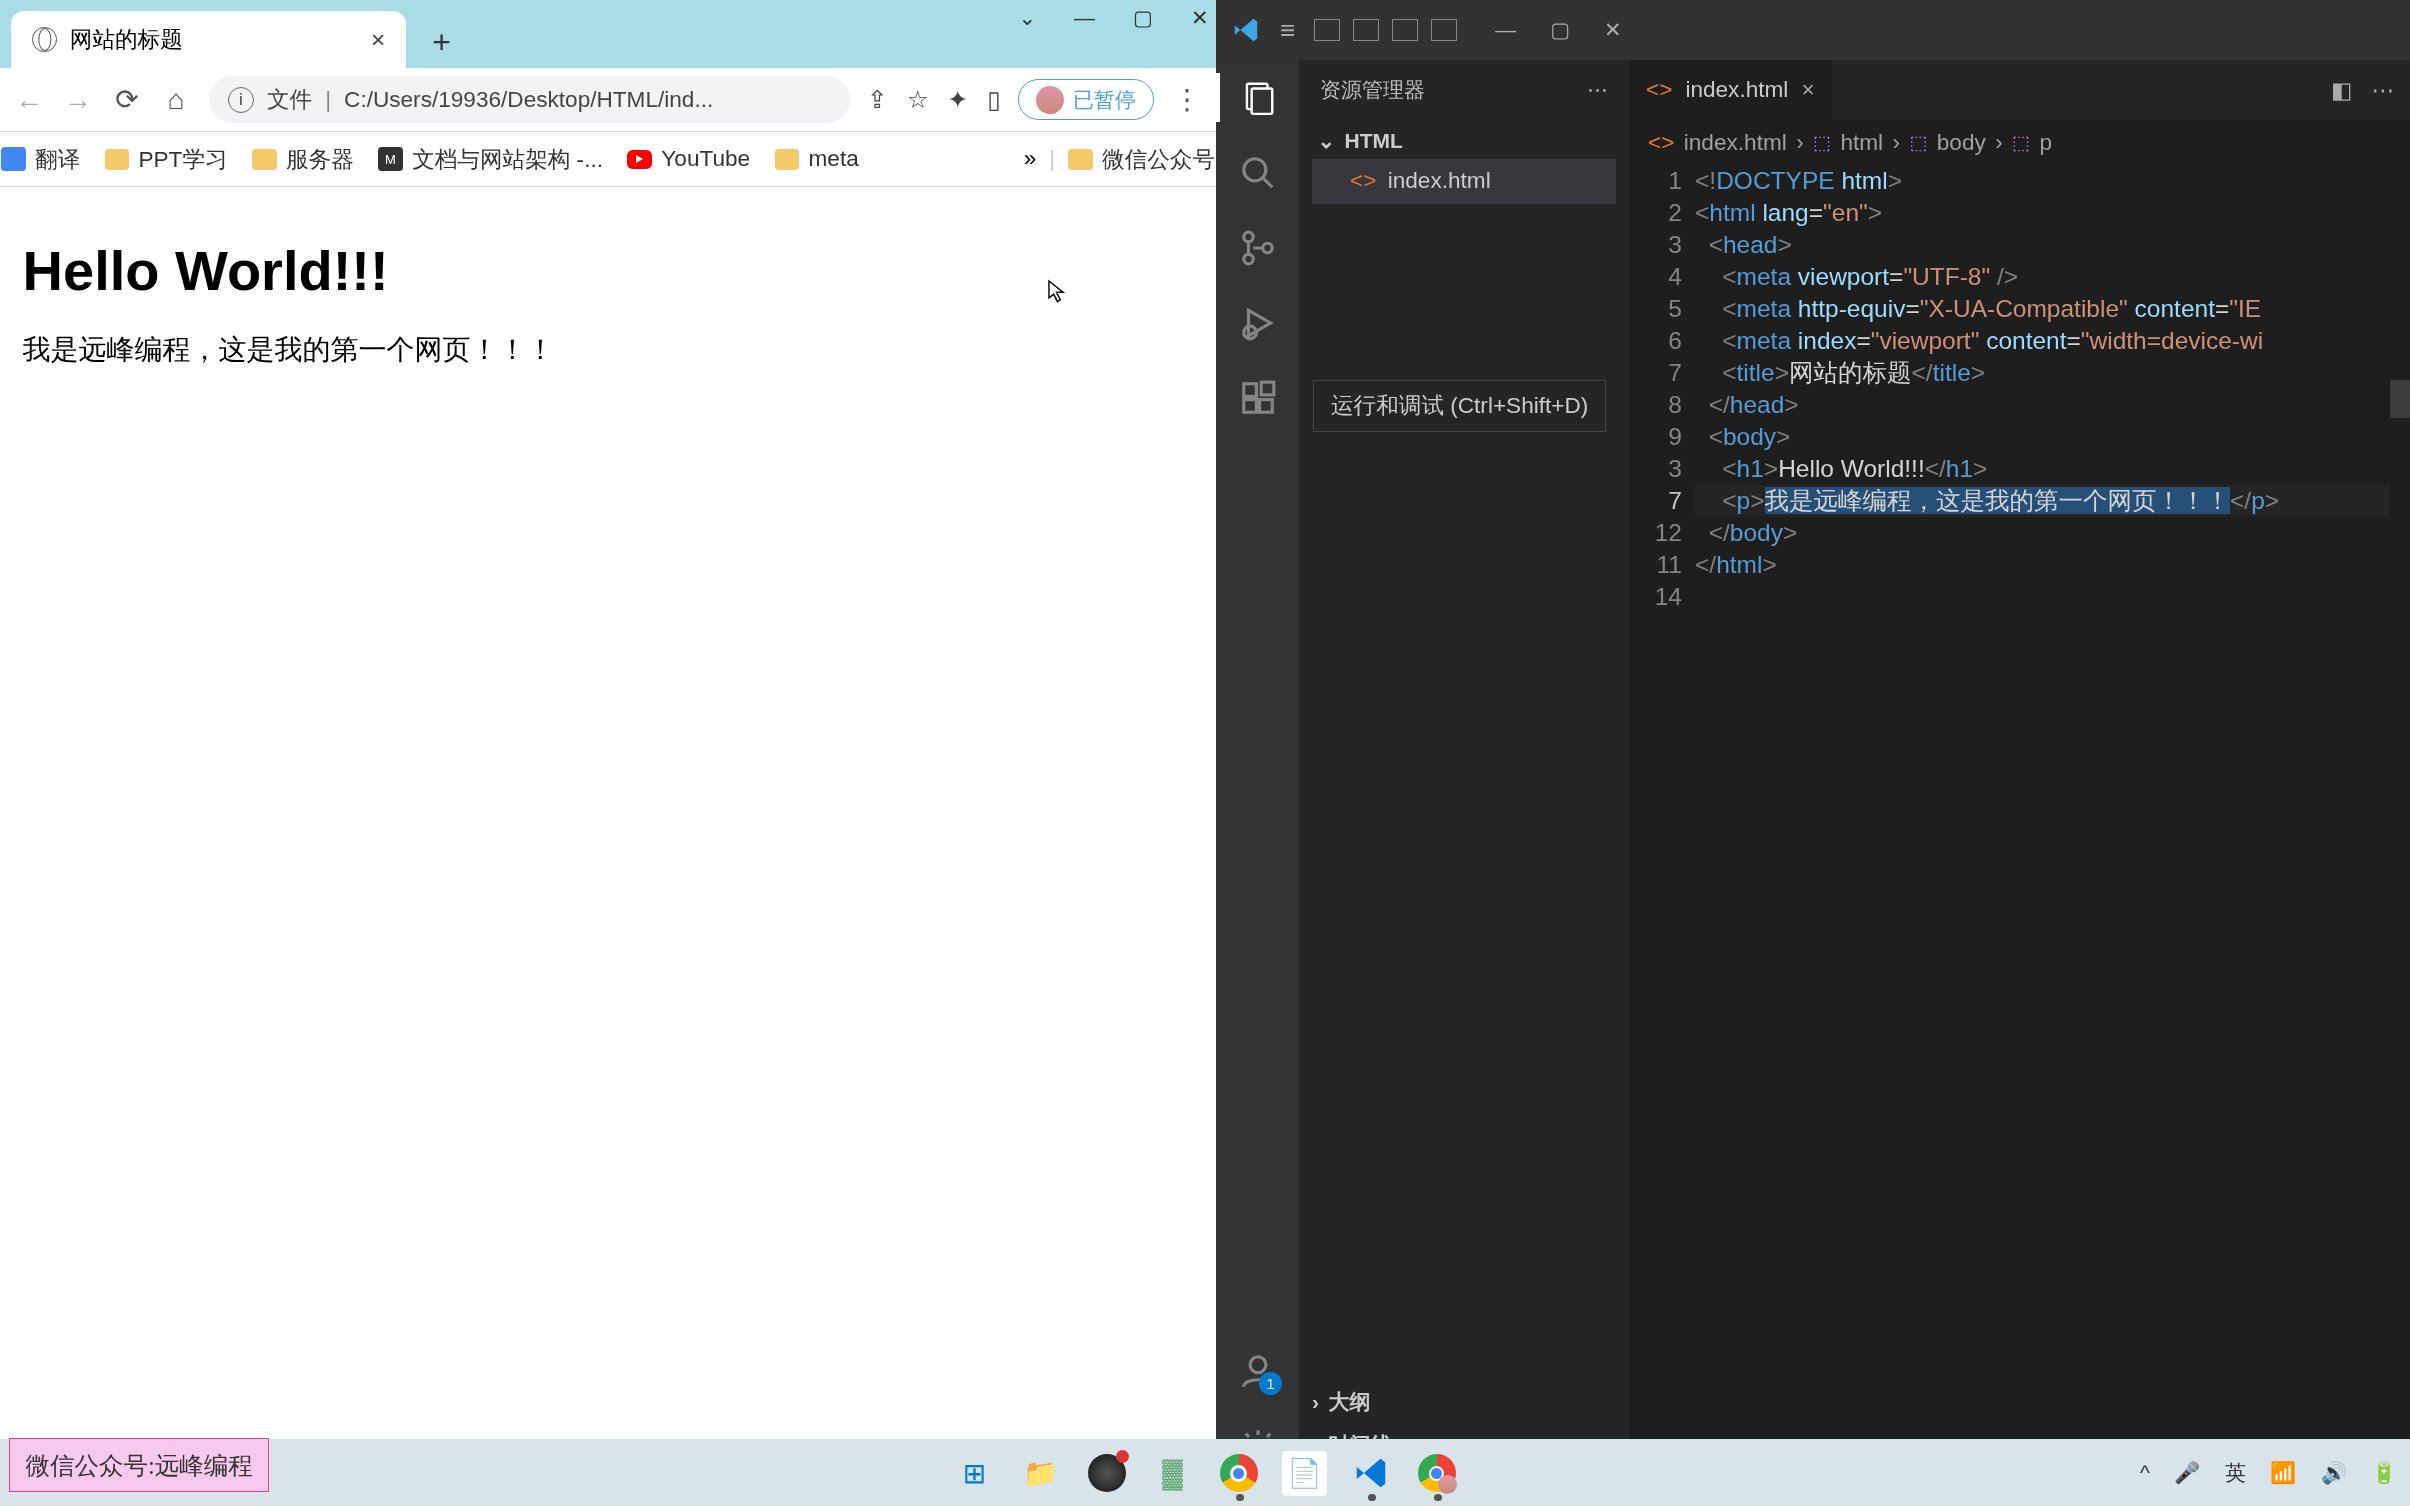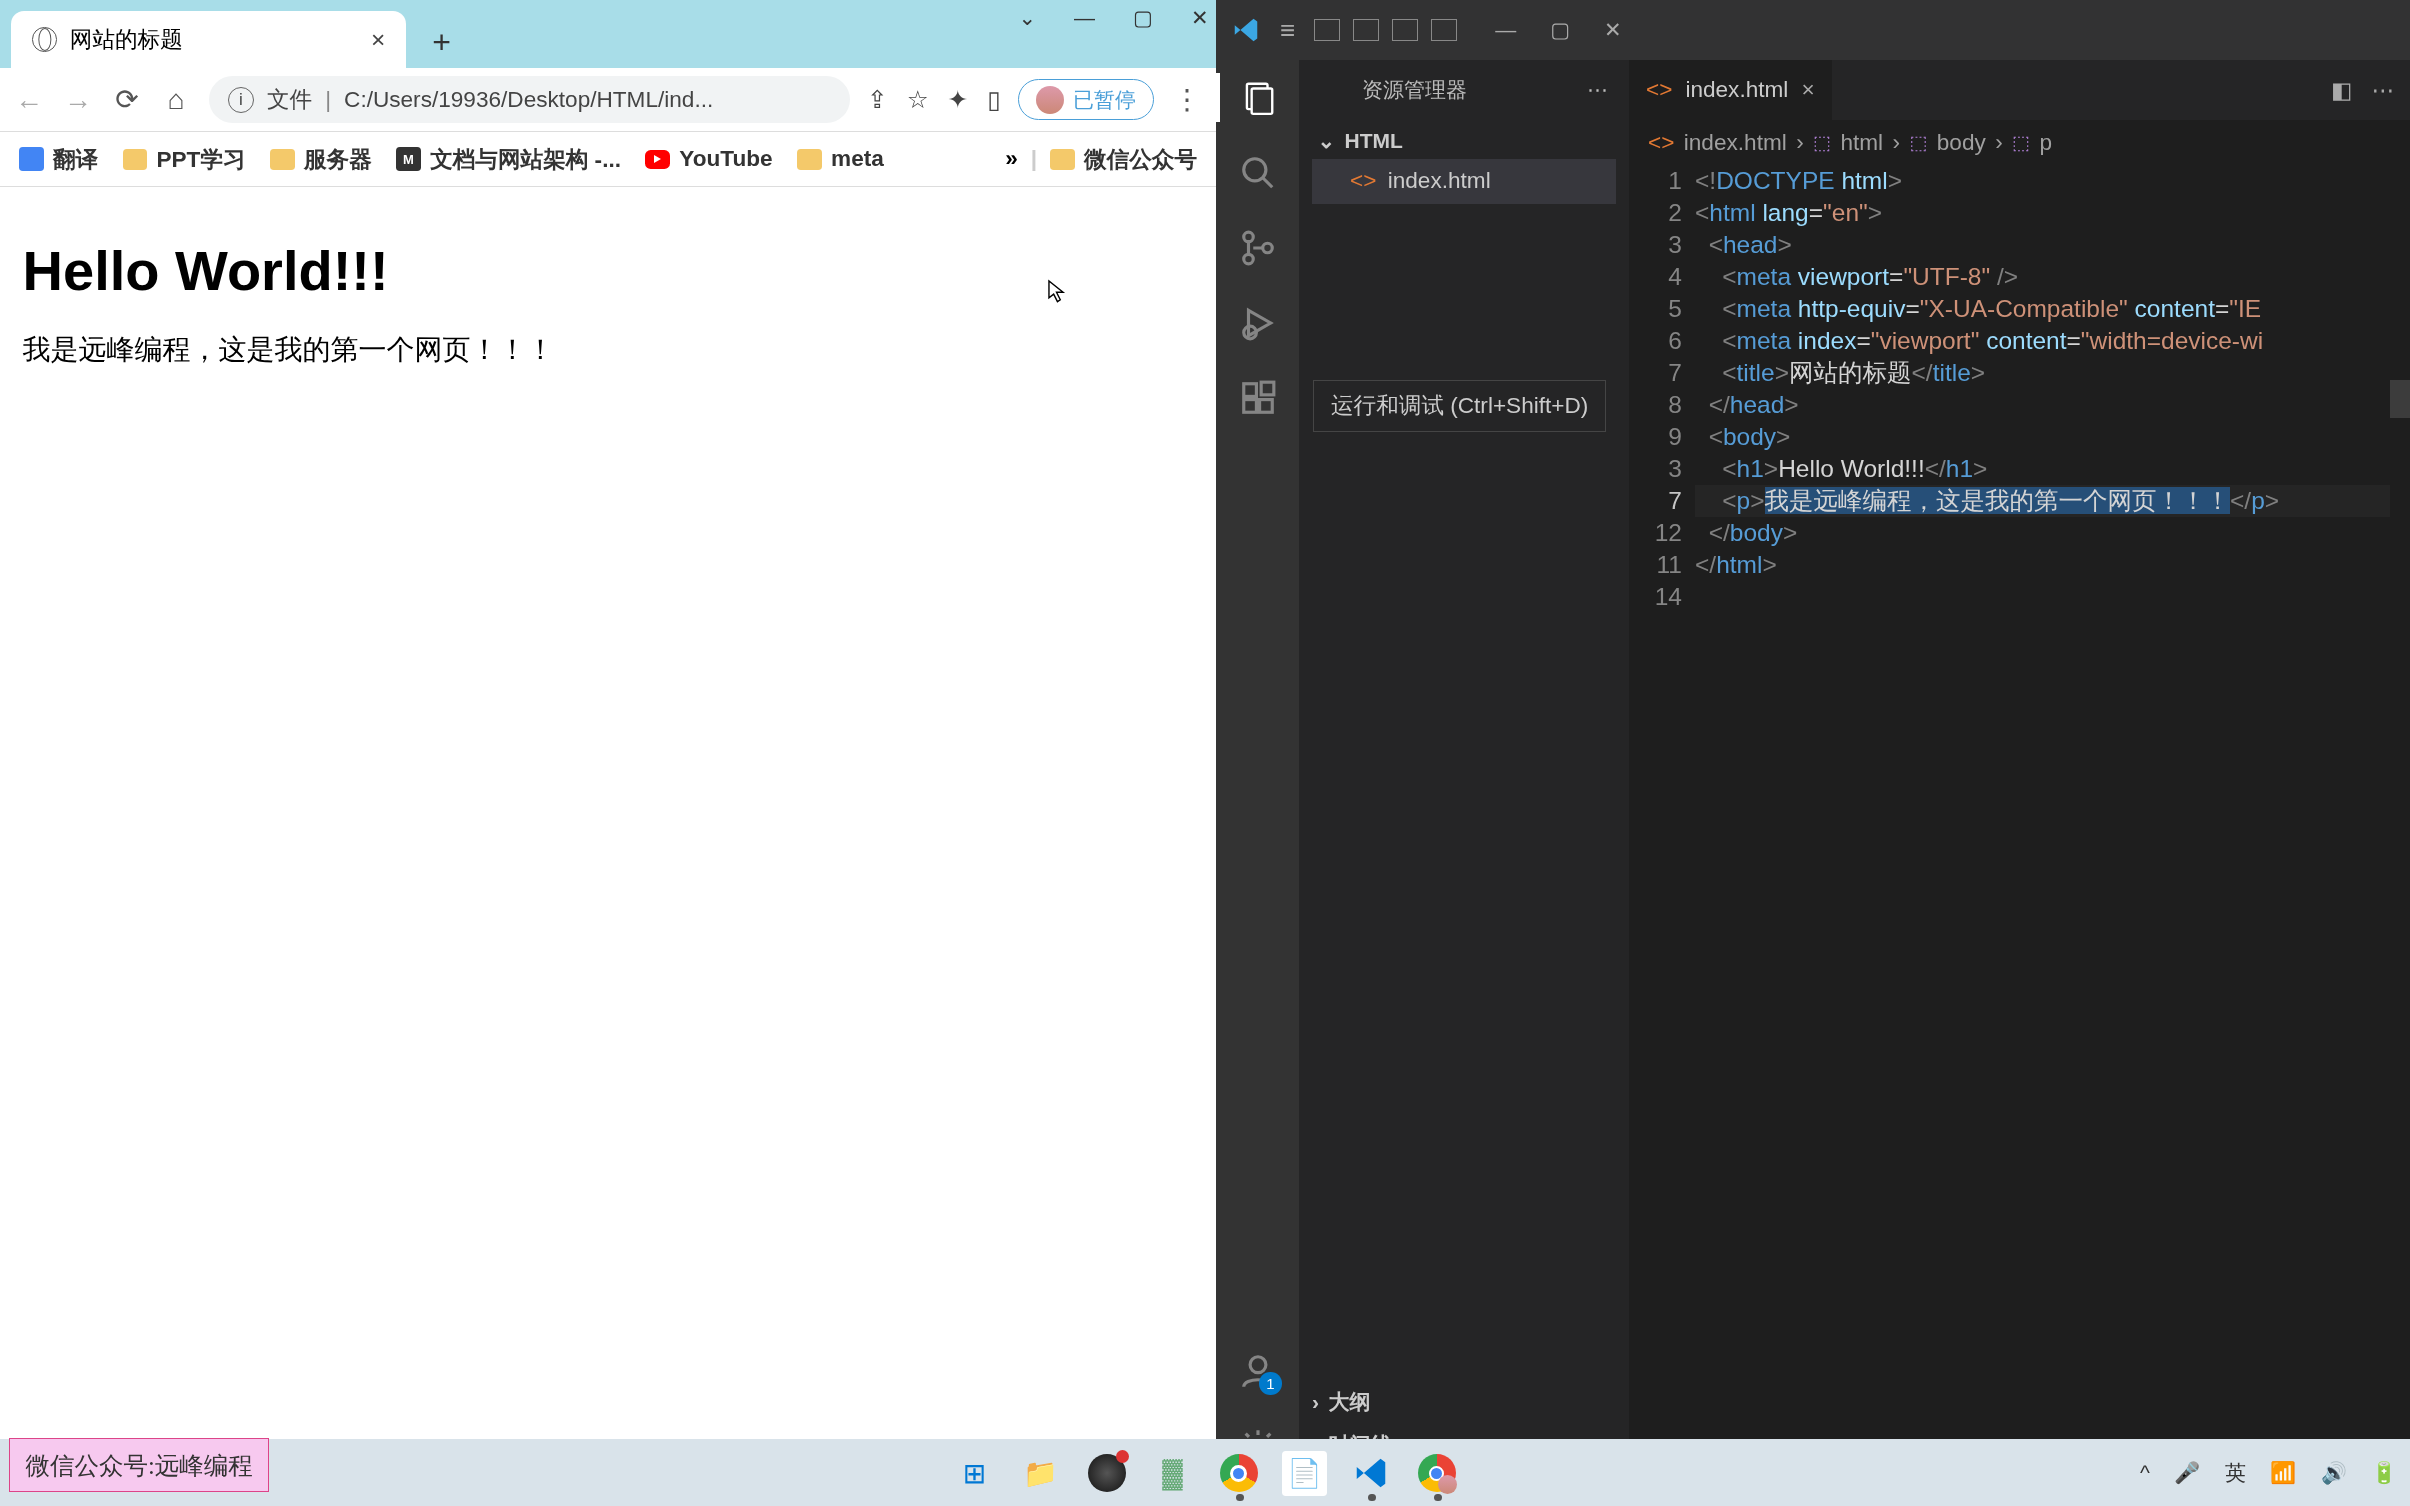--- a/index.html
+++ b/index.html
@@ -15,21 +15,21 @@
 .newtab { margin-left: 13px; font-size: 32px; color: #333; padding: 7.5px 13px; cursor: pointer; }
 .win-ctrl { position: absolute; right: 7.5px; top: 5.6px; display: flex; gap: 38px; font-size: 21px; color: #333; }
 .addr-row { height: 64px; display: flex; align-items: center; padding: 0 13px; gap: 17px; border-bottom: 0.9px solid #ddd; }
 .nav-btn { width: 32px; font-size: 28px; color: #555; cursor: pointer; text-align:center; }
 .nav-btn.disabled { color: #aaa; }
 .addr-bar { flex: 1; background: #f1f3f4; border-radius: 38px; height: 47px; display: flex; align-items: center; padding: 0 19px; font-size: 22.6px; color: #444; gap: 13px; }
 .addr-bar .info-ico { width:26px; height:26px; border:1.9px solid #666; border-radius:50%; display:flex; align-items:center; justify-content:center; font-size:17px; }
 .addr-actions { display:flex; gap:19px; font-size:24.5px; color:#444; }
 .profile-chip { border:1.9px solid #4a9fd8; border-radius:38px; padding:5.6px 17px; display:flex; align-items:center; gap:9.4px; font-size:21px; color:#4a9fd8; }
 .profile-chip .avatar { width:28px; height:28px; border-radius:50%; background:linear-gradient(#d9a,#c87); }
-.bm-row { height: 55px; display: flex; align-items: center; padding: 0 19px; gap: 24.5px; border-bottom: 0.9px solid #ddd; font-size: 22.6px; font-weight: bold; }
+.bm-row { height: 55px; display: flex; align-items: center; padding: 0 1px; gap: 24.5px; border-bottom: 0.9px solid #ddd; font-size: 22.6px; }
 .bm-item { display:flex; align-items:center; gap:9.4px; color:#333; cursor:pointer; }
 .bm-folder { width:24.5px; height:21px; background:#f4c96a; border-radius:3.8px; }
 .bm-yt { width:24.5px; height:19px; background:#f00; border-radius:5.6px; display:flex; align-items:center; justify-content:center; }
 .bm-yt::after{ content:""; border-left:7.5px solid #fff; border-top:4.7px solid transparent; border-bottom:4.7px solid transparent; }
 .bm-trans { width:24.5px; height:24.5px; background:#4285f4; border-radius:3.8px; }
 .bm-more { margin-left:auto; display:flex; gap:13px; align-items:center; }
 .page-content { padding: 22.6px; }
 .page-content h1 { font-size: 56px; font-weight: bold; margin: 28px 0; }
 .page-content p { font-size: 28px; margin-top: 17px; }
 .cursor-arrow { position:absolute; left:1047px; top:279px; width:19px; height:24.5px; pointer-events:none; }
@@ -47,21 +47,21 @@
 .vsc-winctl { display:flex; gap:34px; color:#aaa; font-size:21px; margin-left:19px; }
 .vsc-body { flex:1; display:flex; }
 .activity-bar { width: 83px; background:#333333; display:flex; flex-direction:column; align-items:center; padding-top:17px; gap:34px; }
 .act-ico { width:41px; height:41px; display:flex; align-items:center; justify-content:center; color:#858585; cursor:pointer; position:relative; }
 .act-ico.active { color:#fff; }
 .act-ico.active::before { content:""; position:absolute; left:-21px; top:-3.8px; width:3.8px; height:49px; background:#fff; }
 .act-ico svg { width:38px; height:38px; }
 .act-badge { position:absolute; bottom:-3.8px; right:-3.8px; background:#007acc; color:#fff; border-radius:50%; width:22.6px; height:22.6px; font-size:15px; display:flex; align-items:center; justify-content:center; }
 .act-spacer { flex:1; }
 .sidebar { width: 330px; background:#252526; display:flex; flex-direction:column; }
-.sb-header { height:60px; display:flex; align-items:center; justify-content:space-between; padding:0 21px; color:#bbb; font-size:21px;margin-left:42px; }
+.sb-header { height:60px; display:flex; align-items:center; justify-content:space-between; padding:0 21px; color:#bbb; font-size:21px; }
 .sb-section { padding: 3.8px 13px; }
 .sb-sec-title { display:flex; align-items:center; gap:9.4px; font-weight:bold; font-size:21px; color:#ccc; padding:5.6px; cursor:pointer; }
 .sb-file { display:flex; align-items:center; gap:11.3px; padding:9.4px 5.6px 9.4px 38px; background:#37373d; }
 .sb-file-ico { color:#e37933; }
 .sb-bottom { margin-top:auto; }
 .sb-panel-title { display:flex; align-items:center; gap:9.4px; padding:7.5px 13px; font-size:21px; font-weight:bold; cursor:pointer; color:#ccc; }
 .editor-col { flex:1; display:flex; flex-direction:column; background:#1e1e1e; }
 .tabs-row { height:60px; background:#252526; display:flex; align-items:center; }
 .ed-tab { background:#1e1e1e; height:100%; padding:0 17px; display:flex; align-items:center; gap:13px; font-size:22.6px; border-top:1.9px solid transparent; }
 .ed-tab.active { border-top:0; }

